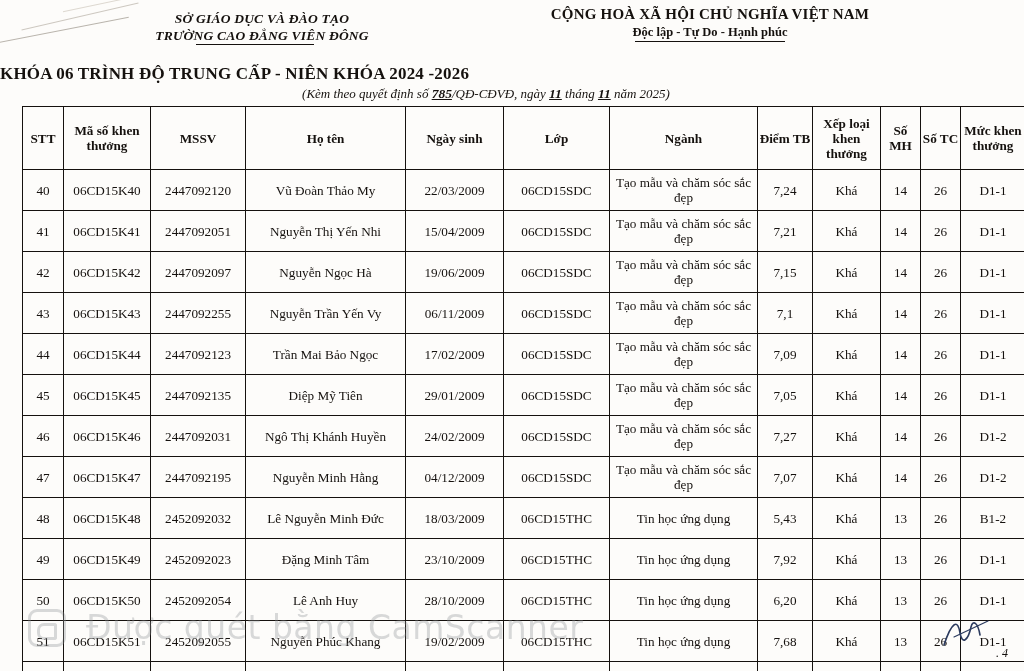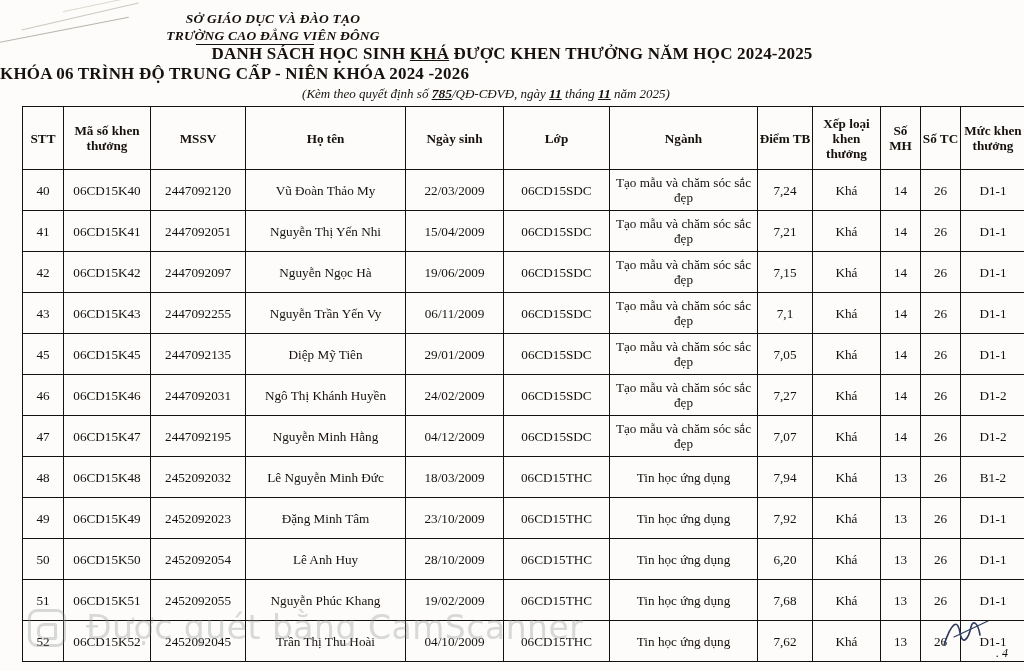--- a/index.html
+++ b/index.html
@@ -20,21 +20,21 @@
     width: 1024px;
     height: 671px;
   }
   
   .header {
     position: relative;
     height: 96px;
   }
   .org-block {
     position: absolute;
-    left: 123px;
+    left: 112px;
     top: 10px;
     width: 300px;
     text-align: center;
     font-weight: bold;
     font-size: 13.5px;
     line-height: 17px;
     font-style: italic;
   }
   .org-block .line1 { letter-spacing: .2px; }
   .org-block .line2 { letter-spacing: .2px; }
@@ -244,24 +244,26 @@
       <i class="c"></i>
   </div>
 
   <div class="header">
     <div class="org-block">
       <div class="line1">SỞ GIÁO DỤC VÀ ĐÀO TẠO</div>
       <div class="line2">TRƯỜNG CAO ĐẲNG VIÊN ĐÔNG</div>
     </div>
     <div class="org-underline"></div>
 
-
-    <div class="doc-title">
-      <span>DANH SÁCH HỌC SINH </span><span class="u">KHÁ</span><span> ĐƯỢC KHEN THƯỞNG NĂM HỌC 2024-2025</span>
+    <div class="nation-block">
+      <div class="nation-title">CỘNG HOÀ XÃ HỘI CHỦ NGHĨA VIỆT NAM</div>
+      <div class="nation-motto">Độc lập - Tự Do - Hạnh phúc</div>
+      <div class="nation-underline"></div>
     </div>
+
     <div class="doc-subtitle">KHÓA 06 TRÌNH ĐỘ TRUNG CẤP - NIÊN KHÓA 2024 -2026</div>
     <div class="doc-note">
       <span>(Kèm theo quyết định số </span><span class="hand">785</span><span>/QĐ-CĐVĐ, ngày </span><span class="hand">11</span><span> tháng </span><span class="hand">11</span><span> năm 2025)</span>
     </div>
   </div>
 
   <div class="table-wrap">
     <table class="main">
       <colgroup>
         <col class="c-stt">
@@ -344,20 +346,34 @@
             <td>06/11/2009</td>
             <td>06CD15SDC</td>
             <td class="major">Tạo mẫu và chăm sóc sắc đẹp</td>
             <td>7,1</td>
             <td>Khá</td>
             <td>14</td>
             <td>26</td>
             <td>D1-1</td>
           </tr>
           <tr>
+            <td>44</td>
+            <td>06CD15K44</td>
+            <td>2447092123</td>
+            <td class="name">Trần Mai Bảo Ngọc</td>
+            <td>17/02/2009</td>
+            <td>06CD15SDC</td>
+            <td class="major">Tạo mẫu và chăm sóc sắc đẹp</td>
+            <td>7,09</td>
+            <td>Khá</td>
+            <td>14</td>
+            <td>26</td>
+            <td>D1-1</td>
+          </tr>
+          <tr>
             <td>45</td>
             <td>06CD15K45</td>
             <td>2447092135</td>
             <td class="name">Diệp Mỹ Tiên</td>
             <td>29/01/2009</td>
             <td>06CD15SDC</td>
             <td class="major">Tạo mẫu và chăm sóc sắc đẹp</td>
             <td>7,05</td>
             <td>Khá</td>
             <td>14</td>
@@ -393,21 +409,21 @@
             <td>D1-2</td>
           </tr>
           <tr>
             <td>48</td>
             <td>06CD15K48</td>
             <td>2452092032</td>
             <td class="name">Lê Nguyễn Minh Đức</td>
             <td>18/03/2009</td>
             <td>06CD15THC</td>
             <td class="major">Tin học ứng dụng</td>
-            <td>7,94</td>
+            <td>5,43</td>
             <td>Khá</td>
             <td>13</td>
             <td>26</td>
             <td>B1-2</td>
           </tr>
           <tr>
             <td>49</td>
             <td>06CD15K49</td>
             <td>2452092023</td>
             <td class="name">Đặng Minh Tâm</td>

